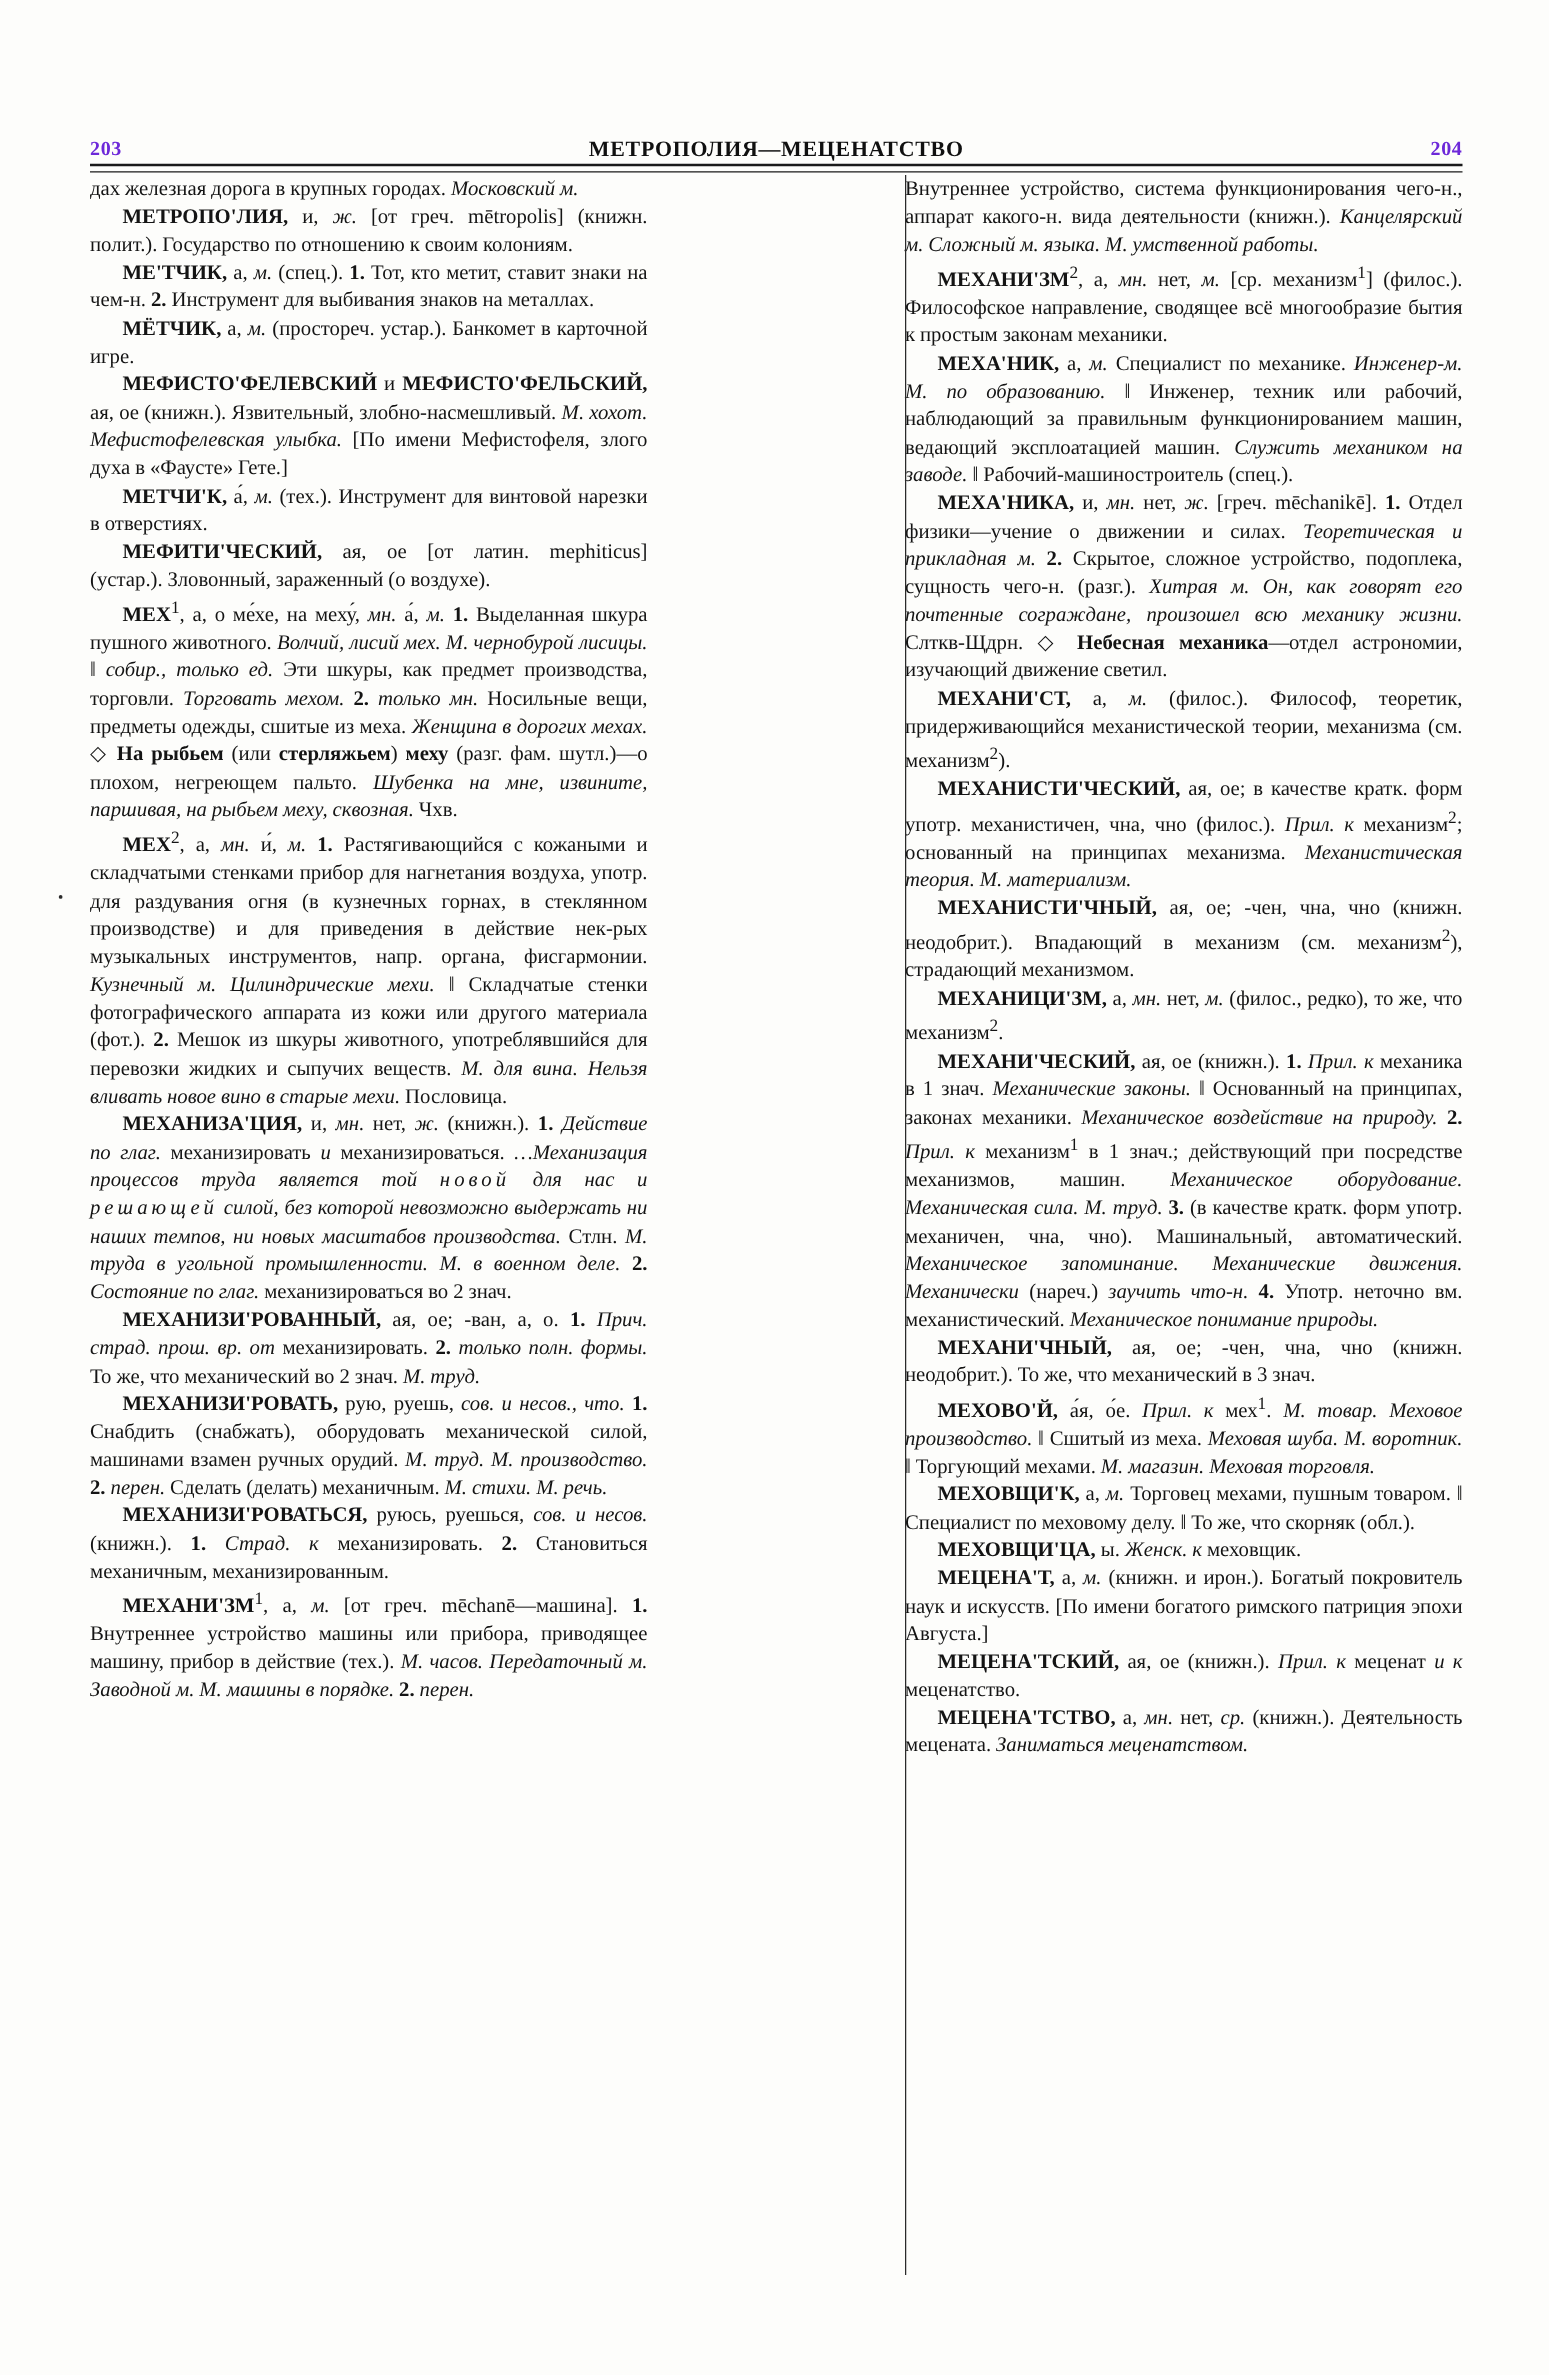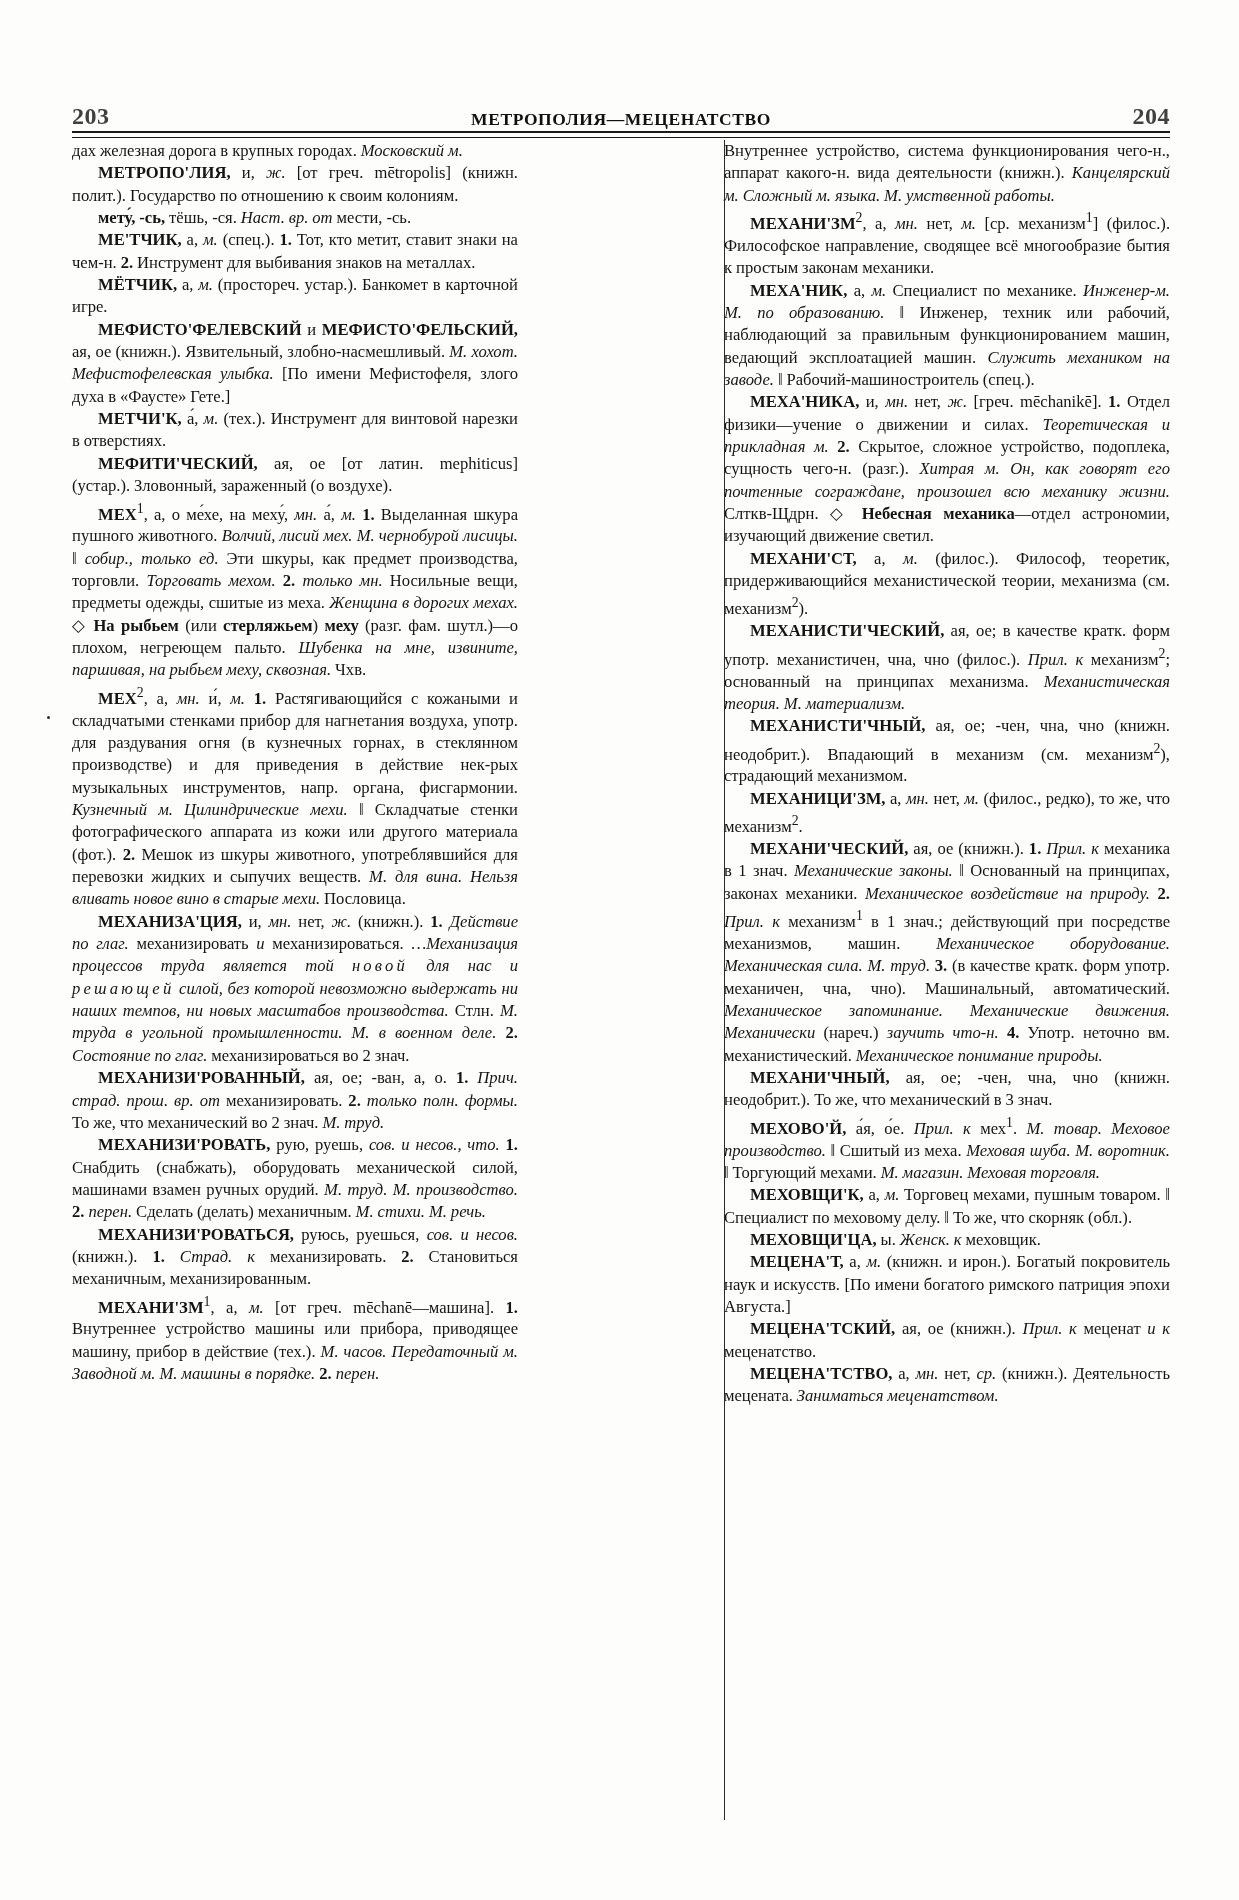--- a/index.html
+++ b/index.html
@@ -31,24 +31,24 @@
     top: 92px;
     width: 1098px;
     height: 36px;
     display: flex;
     align-items: flex-end;
     justify-content: space-between;
   }
   .folio {
     font-family: "Liberation Serif", "DejaVu Serif", serif;
     font-weight: bold;
-    font-size: 24px;
+    font-size: 16px;
     letter-spacing: 0.5px;
     line-height: 1;
-    color: #404040;
+    color: #6d28d9;
   }
   .head-title {
     font-family: "Liberation Serif", "DejaVu Serif", serif;
     font-weight: bold;
     font-size: 17.5px;
     letter-spacing: 0.6px;
     line-height: 1;
     color: #101010;
     white-space: nowrap;
   }
@@ -131,21 +131,20 @@
 
   <div class="rule-top"></div>
   <div class="rule-top2"></div>
 
   <div class="speck"></div>
 
   <div class="columns">
     <div class="col" id="col-left">
         <p class="cont">дах железная дорога в крупных городах. <i>Московский м.</i></p>
         <p class="entry"><b>МЕТРОПО'ЛИЯ,</b> и, <i>ж.</i> [от греч. mētropolis] (книжн. полит.). Государство по отношению к своим колониям.</p>
-        <p class="entry"><b>мету́, -сь,</b> тёшь, -ся. <i>Наст. вр. от</i> мести, -сь.</p>
         <p class="entry"><b>МЕ'ТЧИК,</b> а, <i>м.</i> (спец.). <b>1.</b> Тот, кто метит, ставит знаки на чем-н. <b>2.</b> Инструмент для выбивания знаков на металлах.</p>
         <p class="entry"><b>МЁТЧИК,</b> а, <i>м.</i> (простореч. устар.). Банкомет в карточной игре.</p>
         <p class="entry"><b>МЕФИСТО'ФЕЛЕВСКИЙ</b> и <b>МЕФИСТО'ФЕЛЬСКИЙ,</b> ая, ое (книжн.). Язвительный, злобно-насмешливый. <i>М. хохот. Мефистофелевская улыбка.</i> [По имени Мефистофеля, злого духа в «Фаусте» Гете.]</p>
         <p class="entry"><b>МЕТЧИ'К,</b> а́, <i>м.</i> (тех.). Инструмент для винтовой нарезки в отверстиях.</p>
         <p class="entry"><b>МЕФИТИ'ЧЕСКИЙ,</b> ая, ое [от латин. mephiticus] (устар.). Зловонный, зараженный (о воздухе).</p>
         <p class="entry"><b>МЕХ</b><sup>1</sup>, а, о ме́хе, на меху́, <i>мн.</i> а́, <i>м.</i> <b>1.</b> Выделанная шкура пушного животного. <i>Волчий, лисий мех. М. чернобурой лисицы.</i> ‖ <i>собир., только ед.</i> Эти шкуры, как предмет производства, торговли. <i>Торговать мехом.</i> <b>2.</b> <i>только мн.</i> Носильные вещи, предметы одежды, сшитые из меха. <i>Женщина в дорогих мехах.</i> ◇ <b>На рыбьем</b> (или <b>стерляжьем</b>) <b>меху</b> (разг. фам. шутл.)—о плохом, негреющем пальто. <i>Шубенка на мне, извините, паршивая, на рыбьем меху, сквозная.</i> Чхв.</p>
         <p class="entry"><b>МЕХ</b><sup>2</sup>, а, <i>мн.</i> и́, <i>м.</i> <b>1.</b> Растягивающийся с кожаными и складчатыми стенками прибор для нагнетания воздуха, употр. для раздувания огня (в кузнечных горнах, в стеклянном производстве) и для приведения в действие нек-рых музыкальных инструментов, напр. органа, фисгармонии. <i>Кузнечный м. Цилиндрические мехи.</i> ‖ Складчатые стенки фотографического аппарата из кожи или другого материала (фот.). <b>2.</b> Мешок из шкуры животного, употреблявшийся для перевозки жидких и сыпучих веществ. <i>М. для вина. Нельзя вливать новое вино в старые мехи.</i> Пословица.</p>
         <p class="entry"><b>МЕХАНИЗА'ЦИЯ,</b> и, <i>мн.</i> нет, <i>ж.</i> (книжн.). <b>1.</b> <i>Действие по глаг.</i> механизировать <i>и</i> механизироваться. <i>…Механизация процессов труда является той <span class="sp">новой</span> для нас и <span class="sp">решающей</span> силой, без которой невозможно выдержать ни наших темпов, ни новых масштабов производства.</i> Стлн. <i>М. труда в угольной промышленности. М. в военном деле.</i> <b>2.</b> <i>Состояние по глаг.</i> механизироваться во 2 знач.</p>
         <p class="entry"><b>МЕХАНИЗИ'РОВАННЫЙ,</b> ая, ое; -ван, а, о. <b>1.</b> <i>Прич. страд. прош. вр. от</i> механизировать. <b>2.</b> <i>только полн. формы.</i> То же, что механический во 2 знач. <i>М. труд.</i></p>
         <p class="entry"><b>МЕХАНИЗИ'РОВАТЬ,</b> рую, руешь, <i>сов. и несов., что.</i> <b>1.</b> Снабдить (снабжать), оборудовать механической силой, машинами взамен ручных орудий. <i>М. труд. М. производство.</i> <b>2.</b> <i>перен.</i> Сделать (делать) механичным. <i>М. стихи. М. речь.</i></p>

